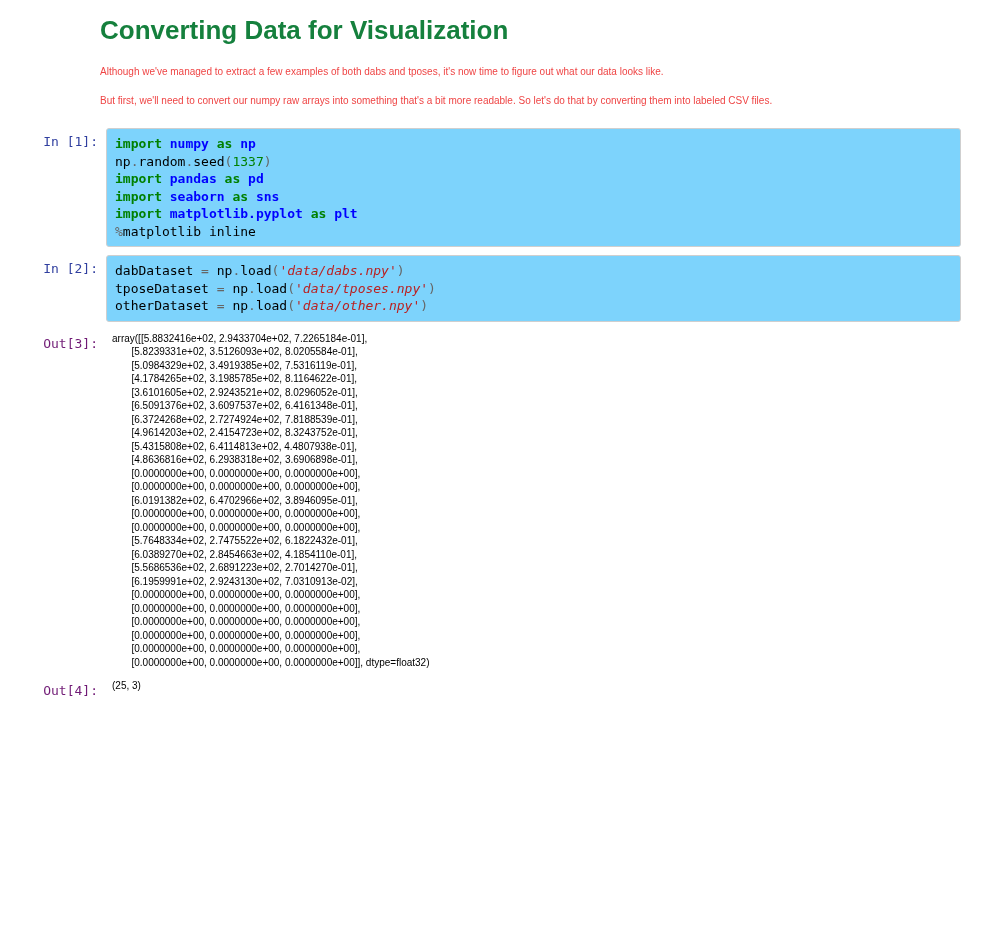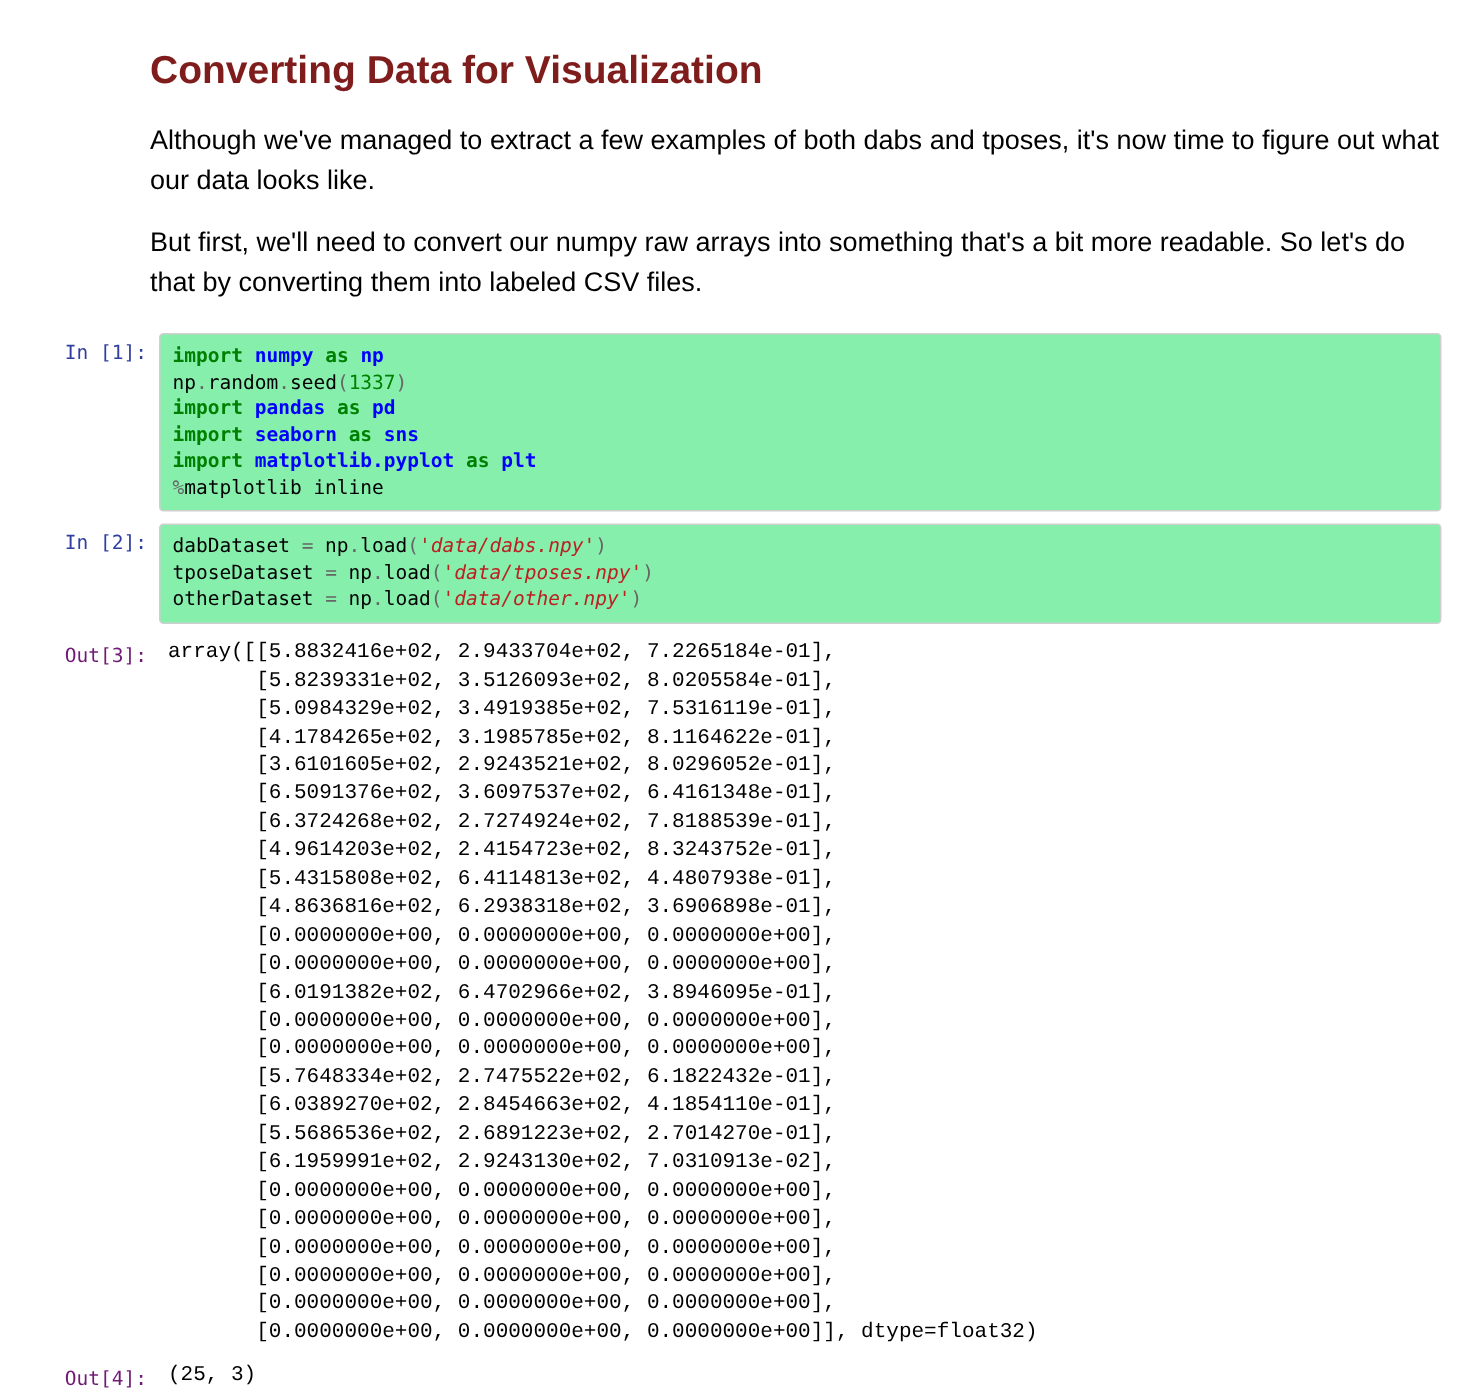--- a/index.html
+++ b/index.html
@@ -14,61 +14,61 @@
   width: 981px;
   padding: 15px 20px;
 }
 .text-cell {
   padding: 0 0 0 80px;
   margin-bottom: 20px;
 }
 .text-cell h2 {
   font-size: 26px;
   font-weight: bold;
-  margin: 16px 0 18px 0;
-  color: #7f1d1d;
+  margin: 0 0 18px 0;
+  color: #15803d;
 }
 .text-cell p {
-  font-size: 18px;
+  font-size: 10px;
   line-height: 1.5;
   margin: 0 0 14px 0;
-  color: #000000;
+  color: #ef4444;
 }
 .cell {
   display: flex;
   align-items: flex-start;
   margin-bottom: 8px;
 }
 .prompt {
   width: 86px;
   flex-shrink: 0;
   text-align: right;
   padding: 6px 8px 0 0;
   font-family: "DejaVu Sans Mono", Menlo, Consolas, monospace;
   font-size: 13px;
 }
 .prompt.input { color: #303F9F; }
 .prompt.output { color: #701a75; }
 .code-area {
   flex: 1;
   border: 1px solid #cfcfcf;
   border-radius: 3px;
-  background: #86efac;
+  background: #7dd3fc;
   padding: 6px 8px;
   font-family: "DejaVu Sans Mono", Menlo, Consolas, monospace;
   font-size: 13px;
   line-height: 1.35;
   white-space: pre;
   overflow-x: auto;
 }
 .output-area {
   flex: 1;
   padding: 2px 0 0 6px;
-  font-family: Liberation Mono, monospace;
-  font-size: 14px;
+  font-family: Liberation Sans, sans-serif;
+  font-size: 10px;
   line-height: 1.35;
   white-space: pre;
   color: #000;
 }
 
 .kw { color: #008000; font-weight: bold; }
 .nm { color: #0000FF; font-weight: bold; }
 .op { color: #666666; }
 .num { color: #008000; }
 .str { color: #BA2121; font-style: italic; }

